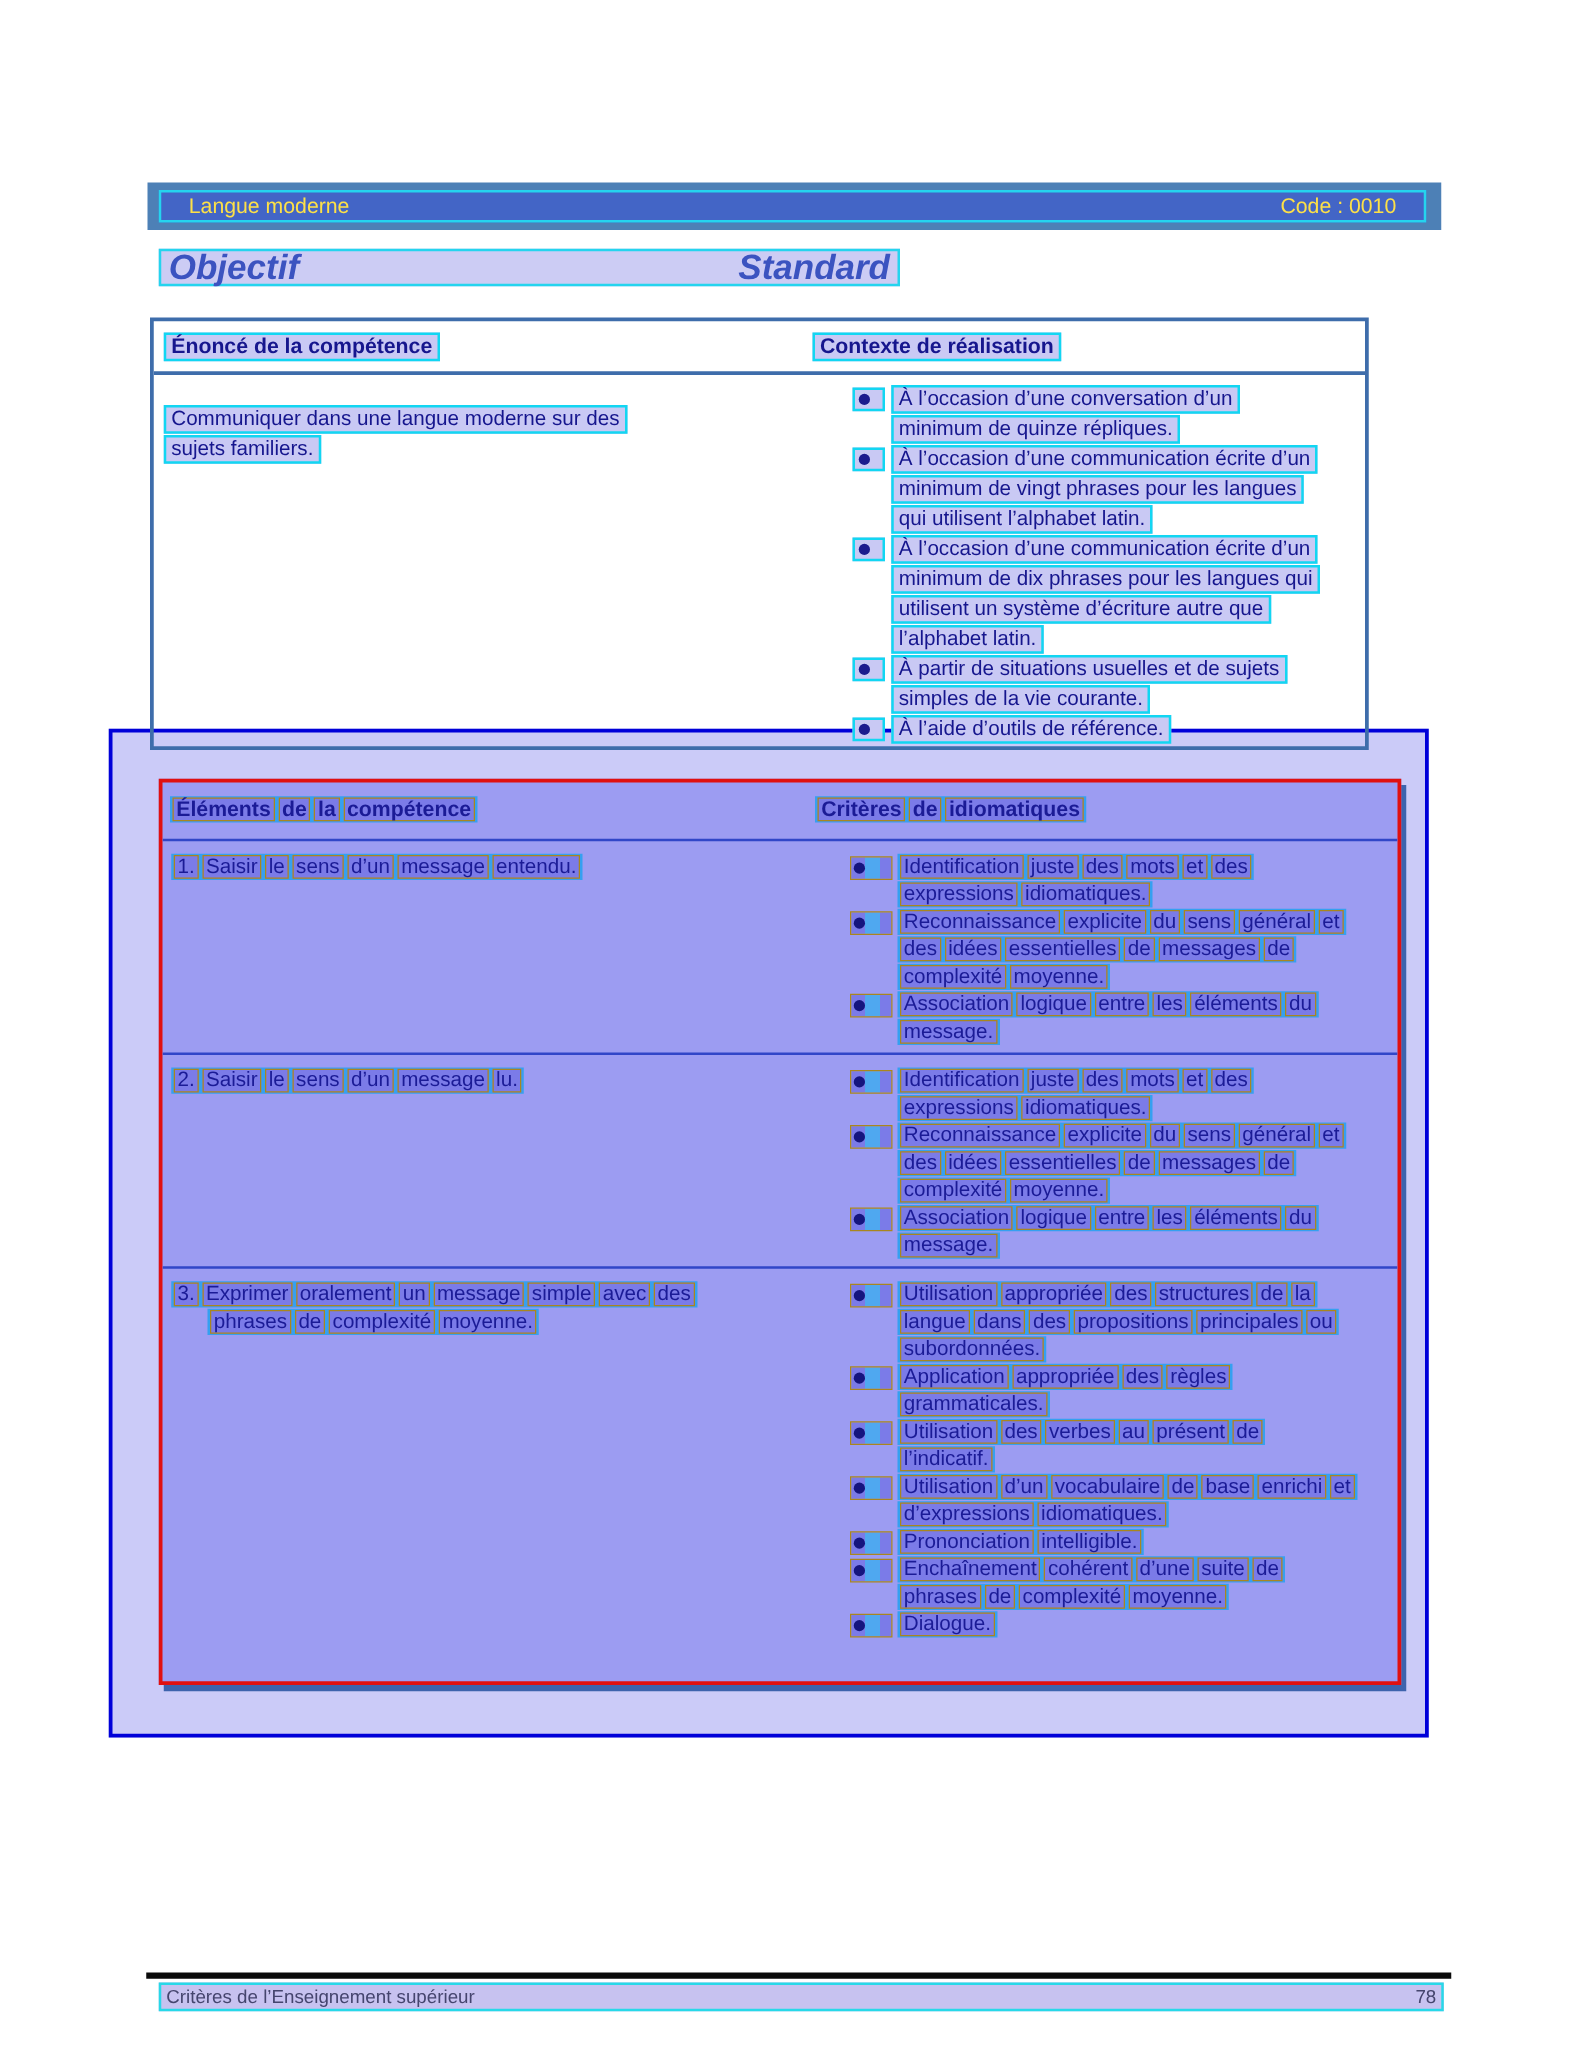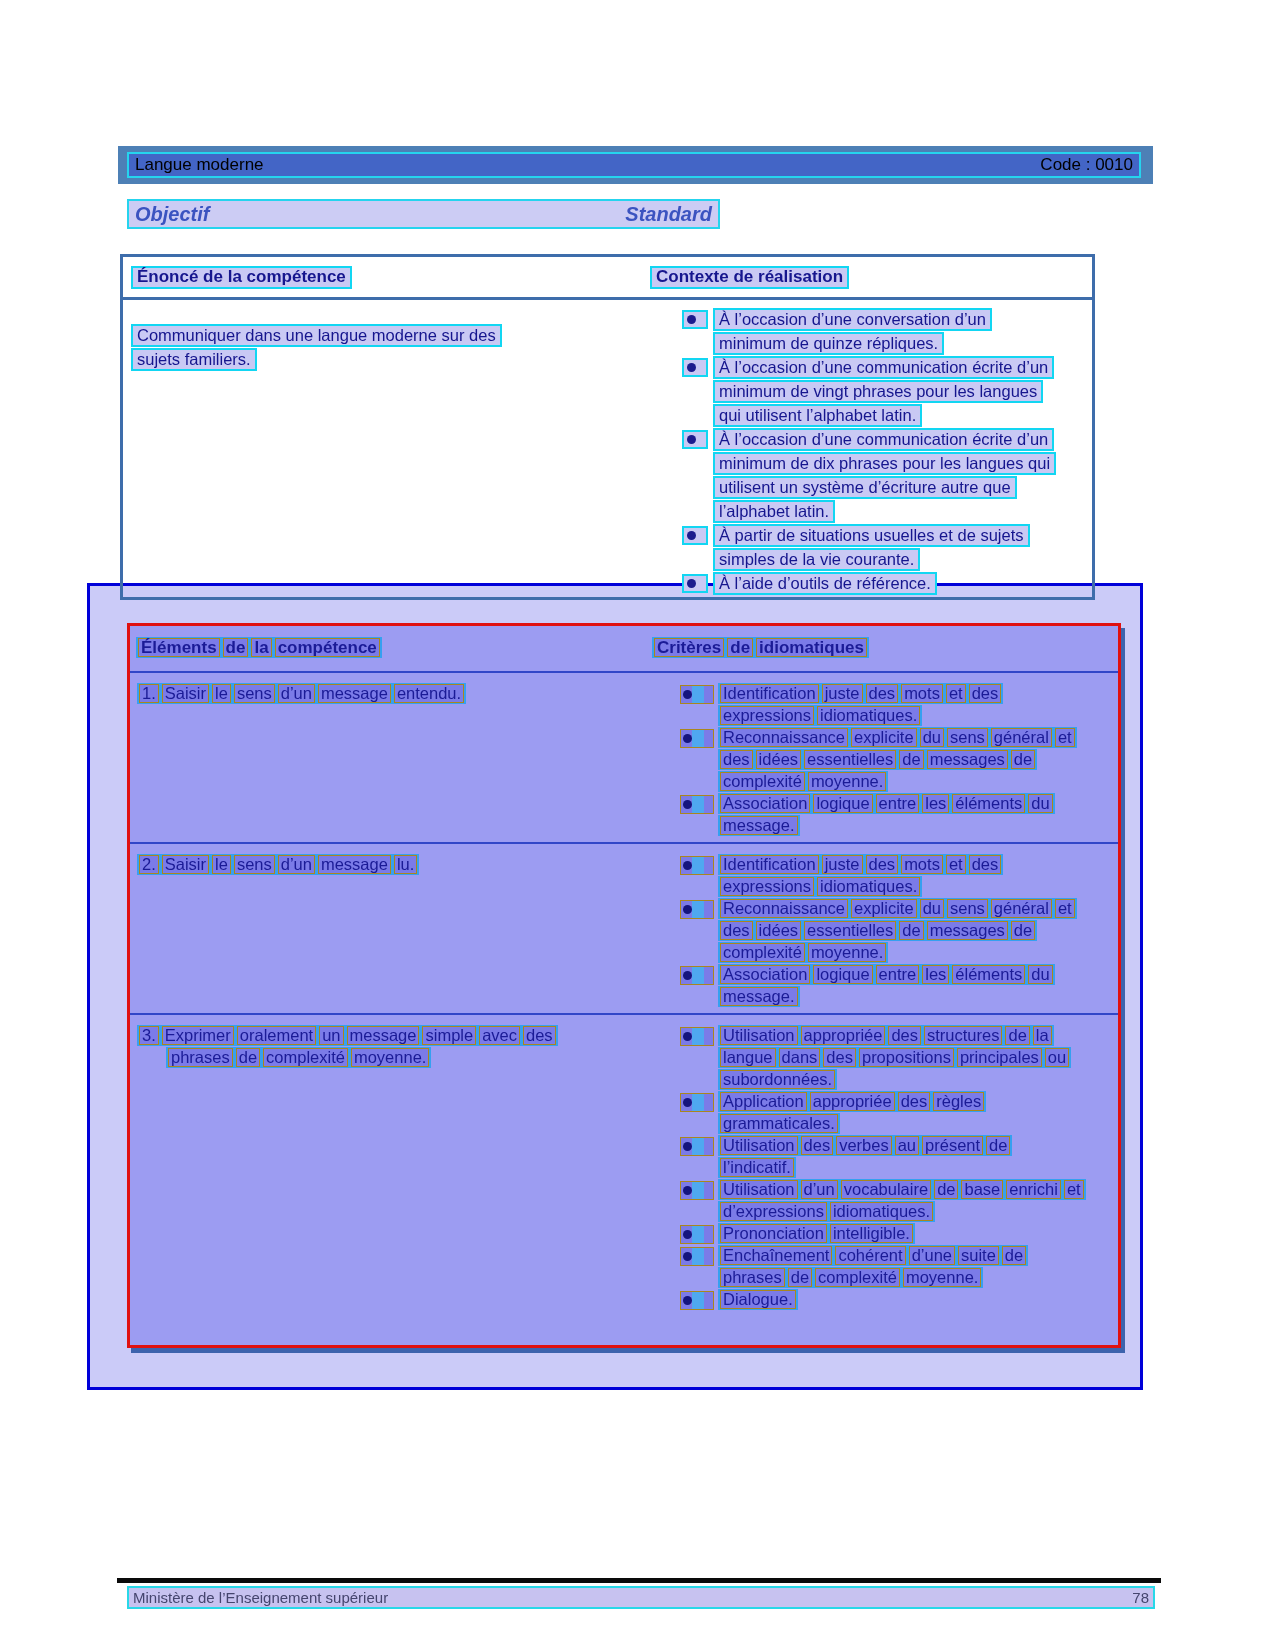--- a/index.html
+++ b/index.html
@@ -14,31 +14,31 @@
   
   .header-bar {
     position: absolute; left: 118px; top: 146px;
     width: 1035px; height: 38px;
     background: #4d80b6; z-index: 2;
   }
   .header-band {
     position: absolute; left: 9px; right: 12px; top: 6px; bottom: 6px;
     background: #4365c6; border: 2px solid #25d4ee;
     display: flex; justify-content: space-between; align-items: center;
-    padding: 0 6px;
-    color: #000000; font-size: 17px;
+    padding: 0 22px;
+    color: #fde047; font-size: 17px;
   }
   
   .subtitle {
     position: absolute; left: 127px; top: 199px;
     width: 593px; height: 30px;
     background: #ccccf4; border: 2px solid #25d4ee;
     display: flex; justify-content: space-between; align-items: center;
     padding: 0 6px;
-    font-size: 20px; font-weight: bold; font-style: italic;
+    font-size: 28px; font-weight: bold; font-style: italic;
     color: #3b53c0; z-index: 2;
   }
   
   .lavender {
     position: absolute; left: 87px; top: 583px;
     width: 1056px; height: 807px;
     background: #cbcbf8; border: 3px solid #0000d9;
     z-index: 1;
   }
   
@@ -490,17 +490,17 @@
                 <span class="w">Dialogue.</span>
               </span>
           </div>
         </div>
       </div>
     </div>
   </div>
 
   <div class="footer-rule"></div>
   <div class="footer-band">
-    <span>Ministère de l’Enseignement supérieur</span>
+    <span>Critères de l’Enseignement supérieur</span>
     <span>78</span>
   </div>
 
 </div>
 
 </body></html>

